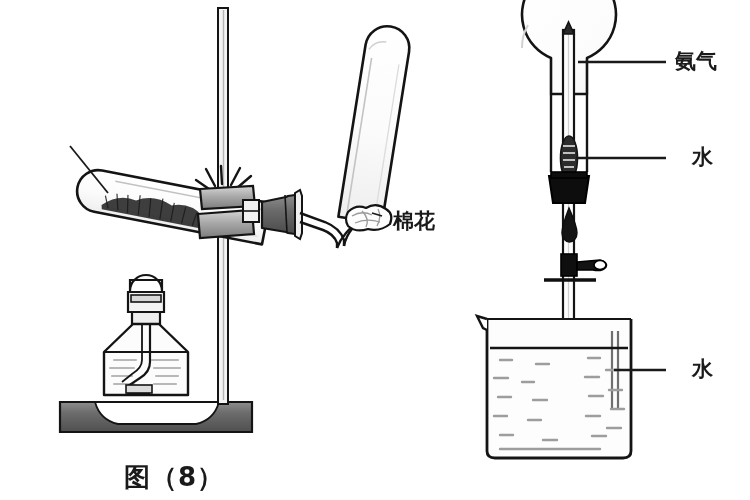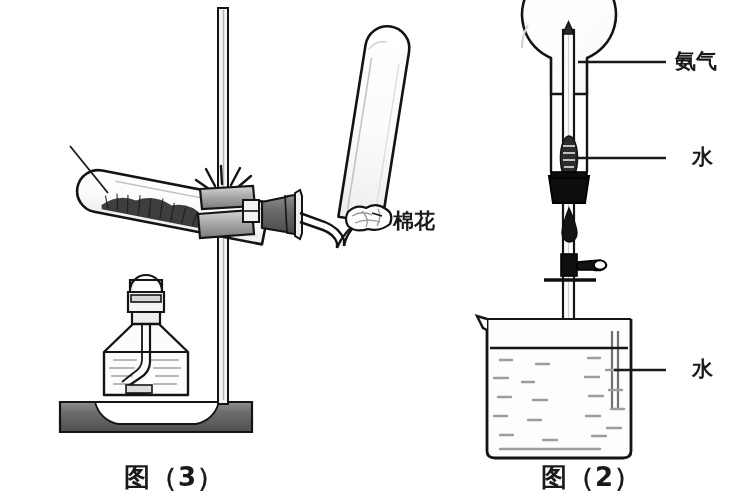--- a/index.html
+++ b/index.html
@@ -303,17 +303,16 @@
 
 
   <div class="lbl lbl-cn" style="left:393px; top:211px;">棉花</div>
 
   <div class="lbl lbl-cn" style="left:675px; top:51px;">氨气</div>
 
   <div class="lbl lbl-cn" style="left:692px; top:147px;">水</div>
 
   <div class="lbl lbl-cn" style="left:692px; top:359px;">水</div>
 
-  <div class="lbl lbl-cap" style="left:124px; top:464px;">图（3）</div>
-
-  <div class="lbl lbl-cap" style="left:541px; top:464px;">图（2）</div>
+  <div class="lbl lbl-cap" style="left:124px; top:464px;">图（8）</div>
+
 
 </div>
 
 </body></html>

